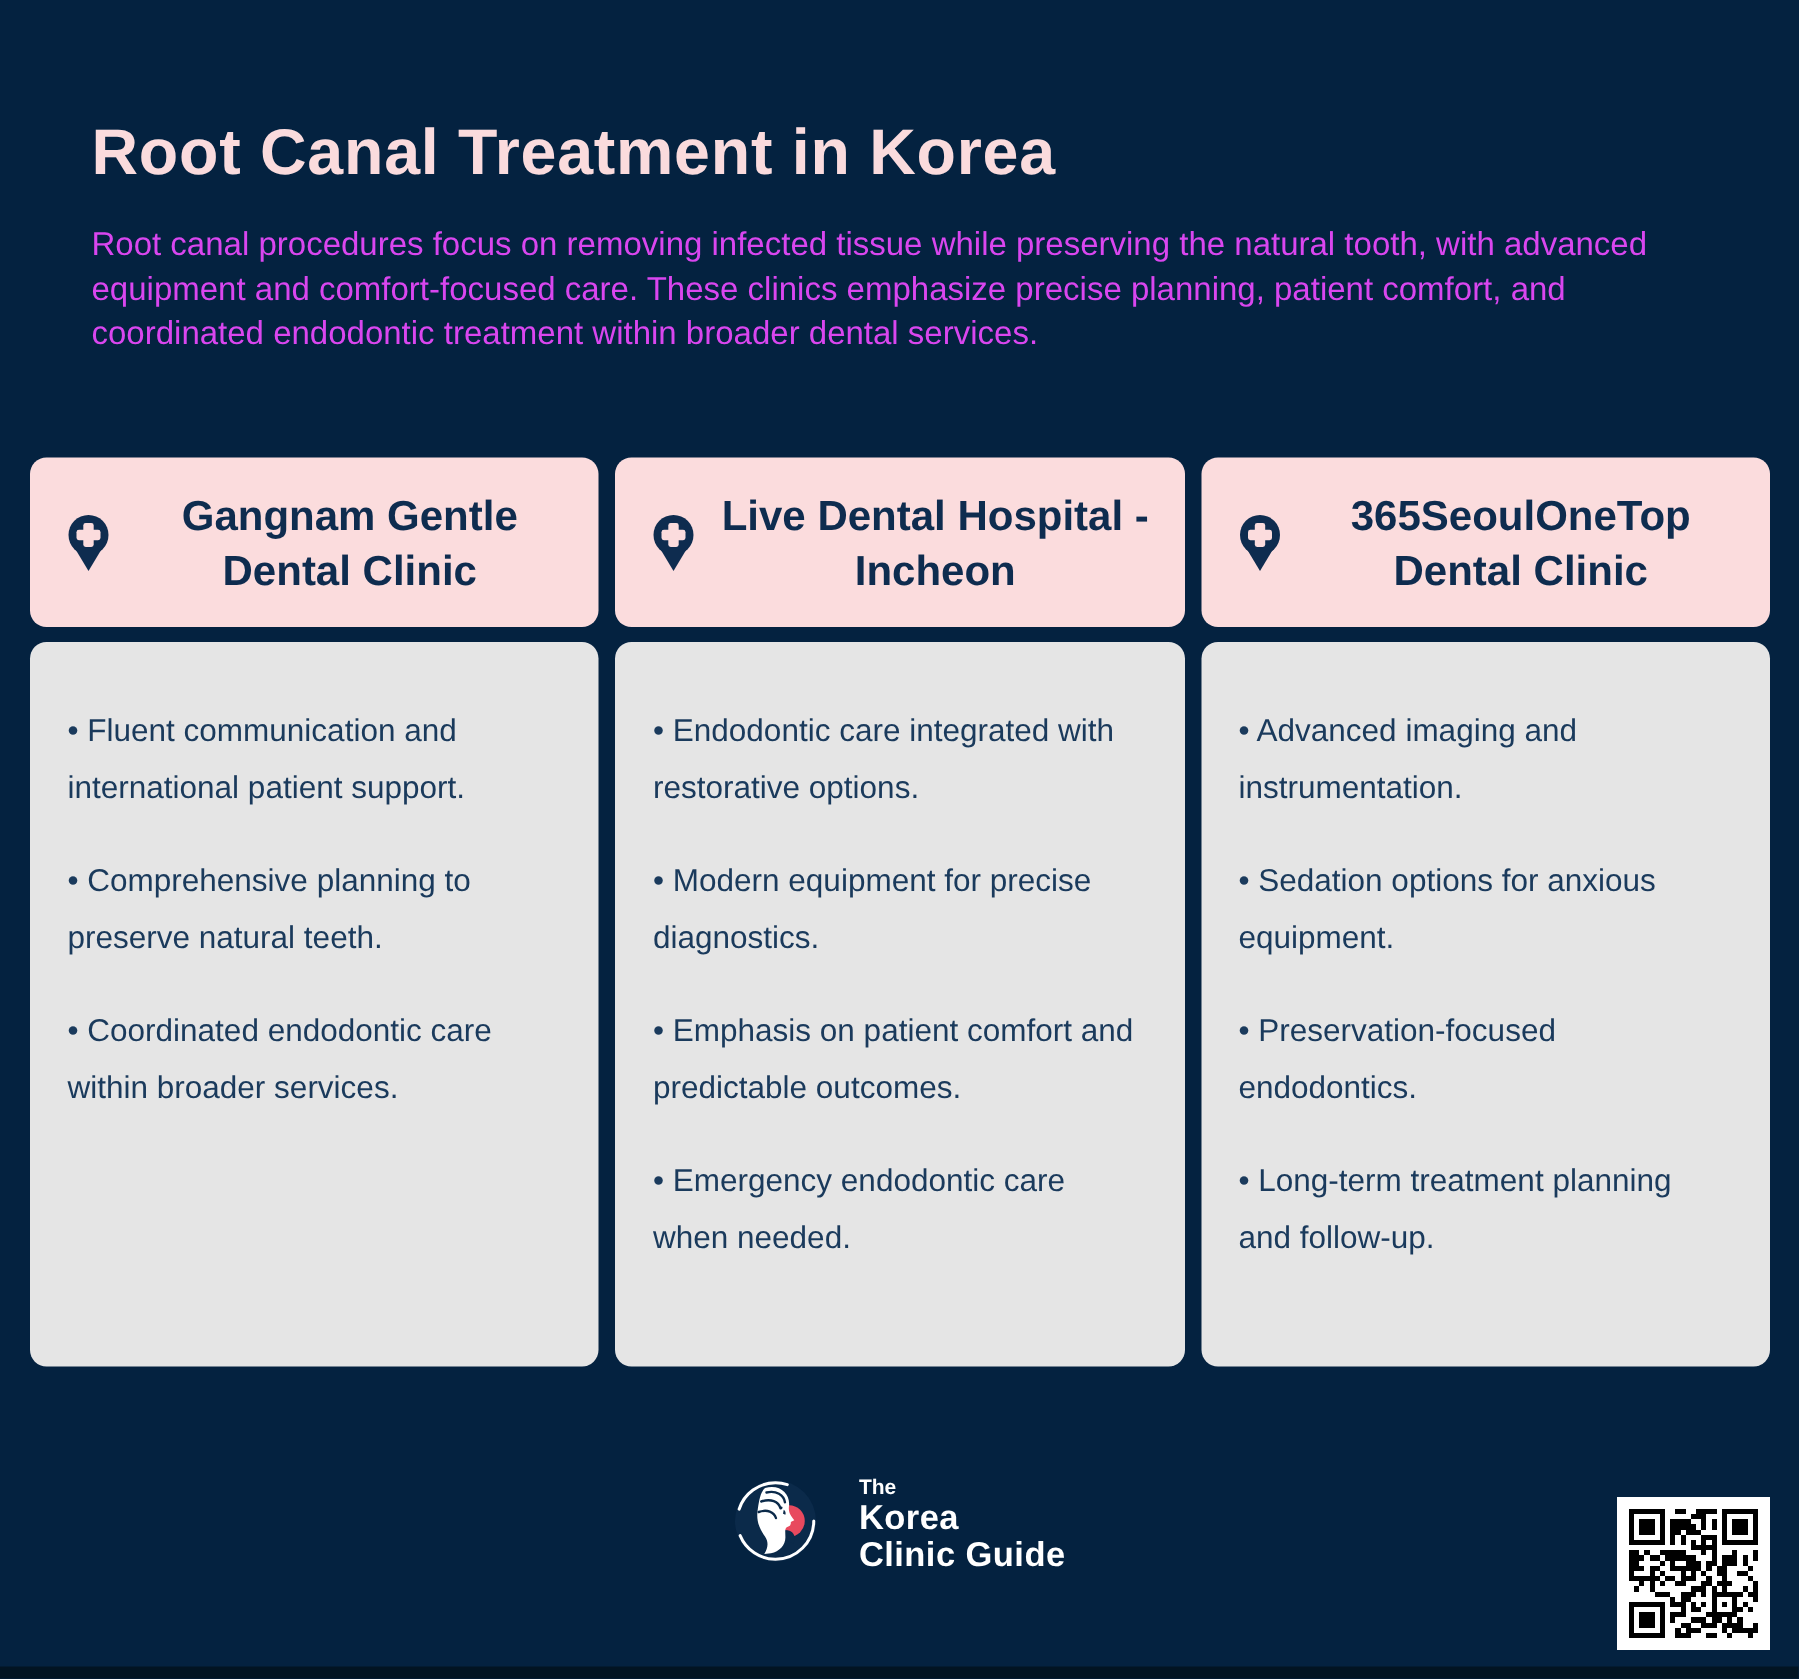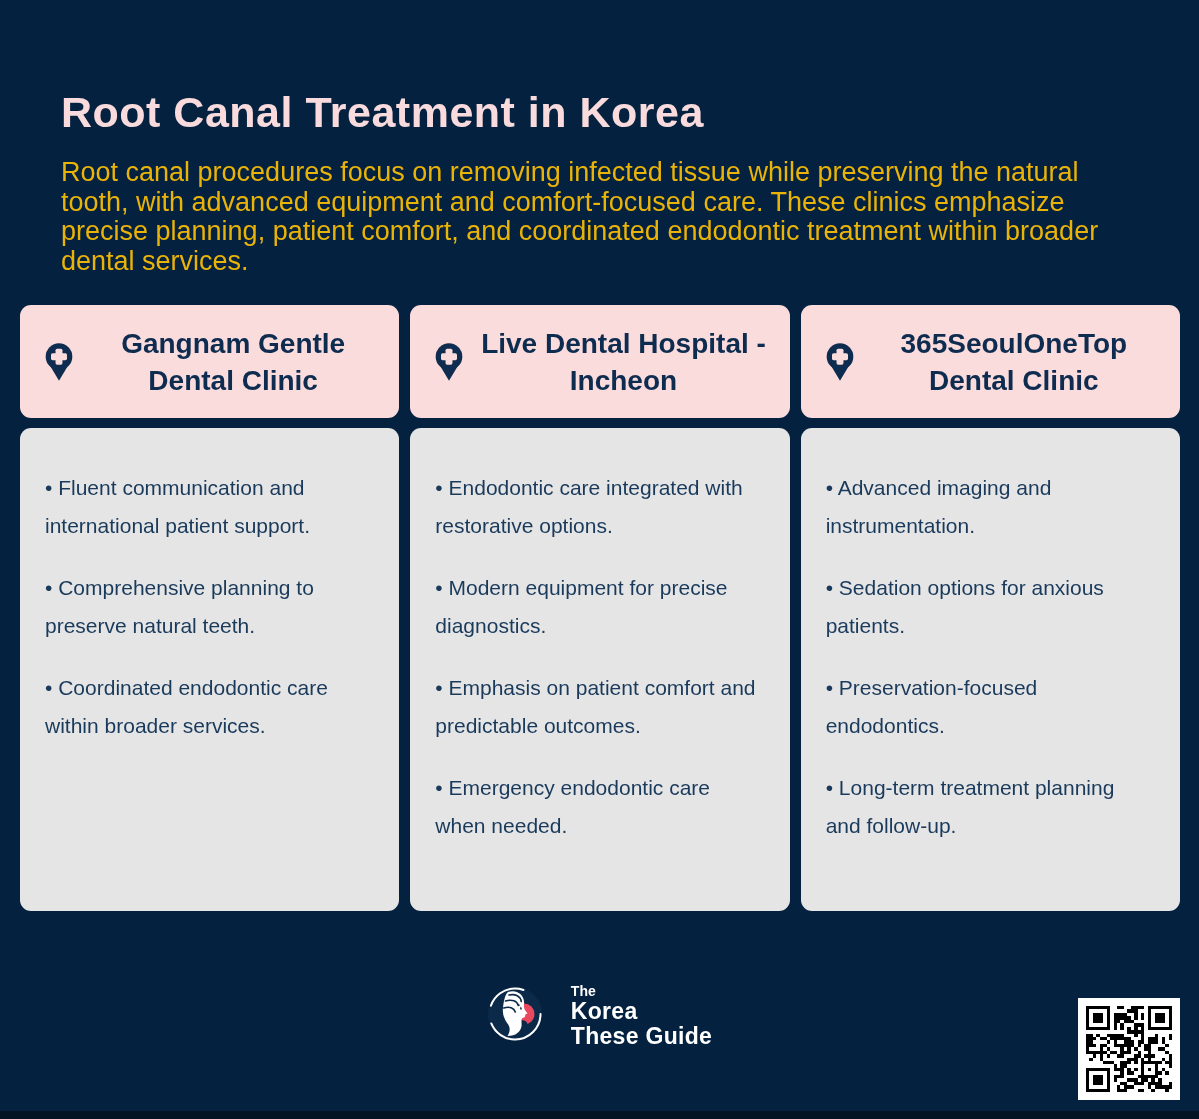--- a/index.html
+++ b/index.html
@@ -1,27 +1,27 @@
 <!DOCTYPE html>
 <html><head>
 <meta charset="utf-8">
 <style>
   html,body{margin:0;padding:0;}
   body{
     width:1199px;height:1119px;position:relative;overflow:hidden;
     background:#042240;
     font-family:"Liberation Sans",sans-serif;
   }
-  .top-section{position:absolute;left:61px;top:88px;width:1080px;}
+  .top-section{position:absolute;left:61px;top:78px;width:1080px;}
   .main-title{
     margin:0 0 21px 0;font-size:43px;line-height:49px;font-weight:bold;
     color:#fadbdd;letter-spacing:0.5px;
   }
   .intro{
-    margin:0;font-size:27px;line-height:29.5px;color:#eab308;
+    margin:0;font-size:22px;line-height:29.5px;color:#d946ef;
     max-width:1072px;font-weight:400;
   }
   .cards{
     position:absolute;left:20px;top:305px;width:1160px;
     display:flex;gap:11px;
   }
   .clinic-col{flex:1 1 0;display:flex;flex-direction:column;min-width:0;}
   .card-header{
     height:113px;background:#fbdcdd;border-radius:11px;
     display:flex;align-items:center;margin-bottom:10px;
@@ -109,21 +109,21 @@
           <circle cx="12" cy="11" r="10" fill="#0e2c4f"></circle>
           <path d="M4.5 16.5 L12 29 L19.5 16.5 Z" fill="#0e2c4f"></path>
           <rect x="9.4" y="5" width="5.2" height="12" rx="1.2" fill="#fbdcdd"></rect>
           <rect x="6" y="8.4" width="12" height="5.2" rx="1.2" fill="#fbdcdd"></rect>
         </svg>
       </span>
       <div class="clinic-name">365SeoulOneTop Dental Clinic</div>
     </div>
     <div class="card-body">
         <p class="bullet">• Advanced imaging and instrumentation.</p>
-        <p class="bullet">• Sedation options for anxious patients.</p>
+        <p class="bullet">• Sedation options for anxious equipment.</p>
         <p class="bullet">• Preservation-focused endodontics.</p>
         <p class="bullet">• Long-term treatment planning and follow-up.</p>
       </div>
   </div>
 
 </div>
 
 <div class="footer">
   <span>
     <svg width="56" height="56" viewBox="0 0 56 56" aria-hidden="true">
@@ -144,21 +144,21 @@
                C16.8 32.6 15 27 16.2 20
                C17.2 13.2 18.2 8.6 21 6 Z" fill="#ffffff"></path>
       <path d="M22 9 C28.5 7.5 33.5 10.5 34.3 15.5 M18.5 15 C25 13 30 15 31.3 19.5 M16.8 22 C22.5 20 27 22 28.3 26" stroke="#0b2a4a" stroke-width="1.6" fill="none" stroke-linecap="round"></path>
       <path d="M33.5 20.5 C34.6 21.4 35 22.6 34.6 23.8 L33 23.2 Z" fill="#0b2a4a"></path>
       <circle cx="31.8" cy="19.2" r="0.9" fill="#0b2a4a"></circle>
     </svg>
   </span>
   <span class="brand-text">
     <span class="brand-the">The</span>
     <span class="brand-line">Korea</span>
-    <span class="brand-line">These Guide</span>
+    <span class="brand-line">Clinic Guide</span>
   </span>
 </div>
 
 <div class="qr-box">
   <svg id="qr-svg" width="86" height="86" viewBox="0 0 25 25" shape-rendering="crispEdges" aria-hidden="true">
       <rect x="0" y="0" width="1" height="1" fill="#000"></rect>
       <rect x="1" y="0" width="1" height="1" fill="#000"></rect>
       <rect x="2" y="0" width="1" height="1" fill="#000"></rect>
       <rect x="3" y="0" width="1" height="1" fill="#000"></rect>
       <rect x="4" y="0" width="1" height="1" fill="#000"></rect>

